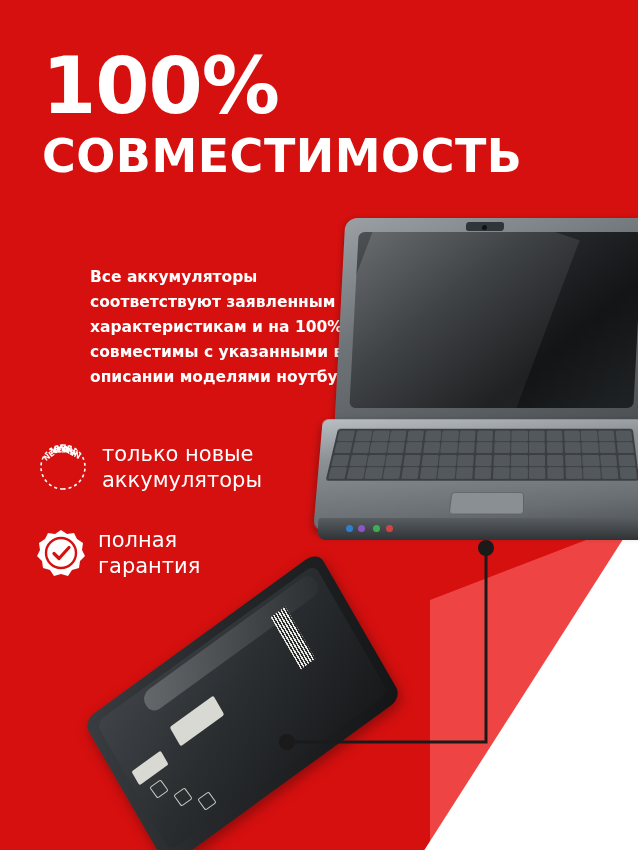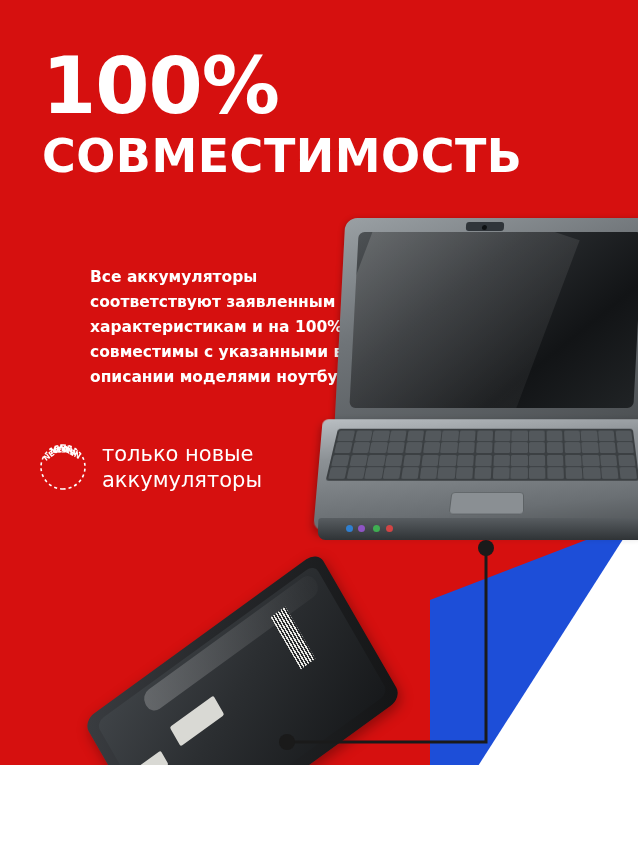--- a/index.html
+++ b/index.html
@@ -7,22 +7,22 @@
     width: 638px;
     height: 850px;
     overflow: hidden;
     background: #ffffff;
     font-family: "Liberation Sans", sans-serif;
   }
 
   .poster {
     position: relative;
     width: 638px;
-    height: 765px;
-    background: #1d4ed8;
+    height: 850px;
+    background: #ef4444;
     overflow: hidden;
   }
 
   
   .red-bg {
     position: absolute;
     left: 0; top: 0;
     width: 638px;
     height: 850px;
     background: #d6100f;
@@ -317,20 +317,31 @@
           <text x="27" y="12" text-anchor="middle" transform="rotate(18 27 27)">NEW</text>
           <text x="27" y="47" text-anchor="middle" transform="rotate(-150 27 27)">NEW</text>
           <text x="27" y="47" text-anchor="middle" transform="rotate(178 27 27)">NEW</text>
         </g>
       </svg>
     </div>
     <div class="feature-label">только новые
 аккумуляторы</div>
   </div>
 
+  <div class="feature feature-2">
+    <div class="check-badge">
+      <svg width="50" height="50" viewBox="0 0 50 50" aria-hidden="true">
+        <path fill="#ffffff" d="M25 2 L31 6 L38 5 L41 11 L47 15 L46 22 L49 28 L44 33 L43 40 L36 42 L32 48 L25 46 L18 48 L14 42 L7 40 L6 33 L1 28 L4 22 L3 15 L9 11 L12 5 L19 6 Z"></path>
+        <circle cx="25" cy="25" r="15" fill="none" stroke="#d6100f" stroke-width="2.4"></circle>
+        <path d="M18 25.5 L23 30.5 L33 19.5" fill="none" stroke="#d6100f" stroke-width="3.2" stroke-linecap="round" stroke-linejoin="round"></path>
+      </svg>
+    </div>
+    <div class="feature-label">полная
+гарантия</div>
+  </div>
 
   <div class="laptop">
     <div class="lid"></div>
     <div class="screen">
       <div class="screen-gloss"></div>
     </div>
     <div class="webcam"></div>
     <div class="base"></div>
     <div class="keyboard">
       <div class="key"></div>

